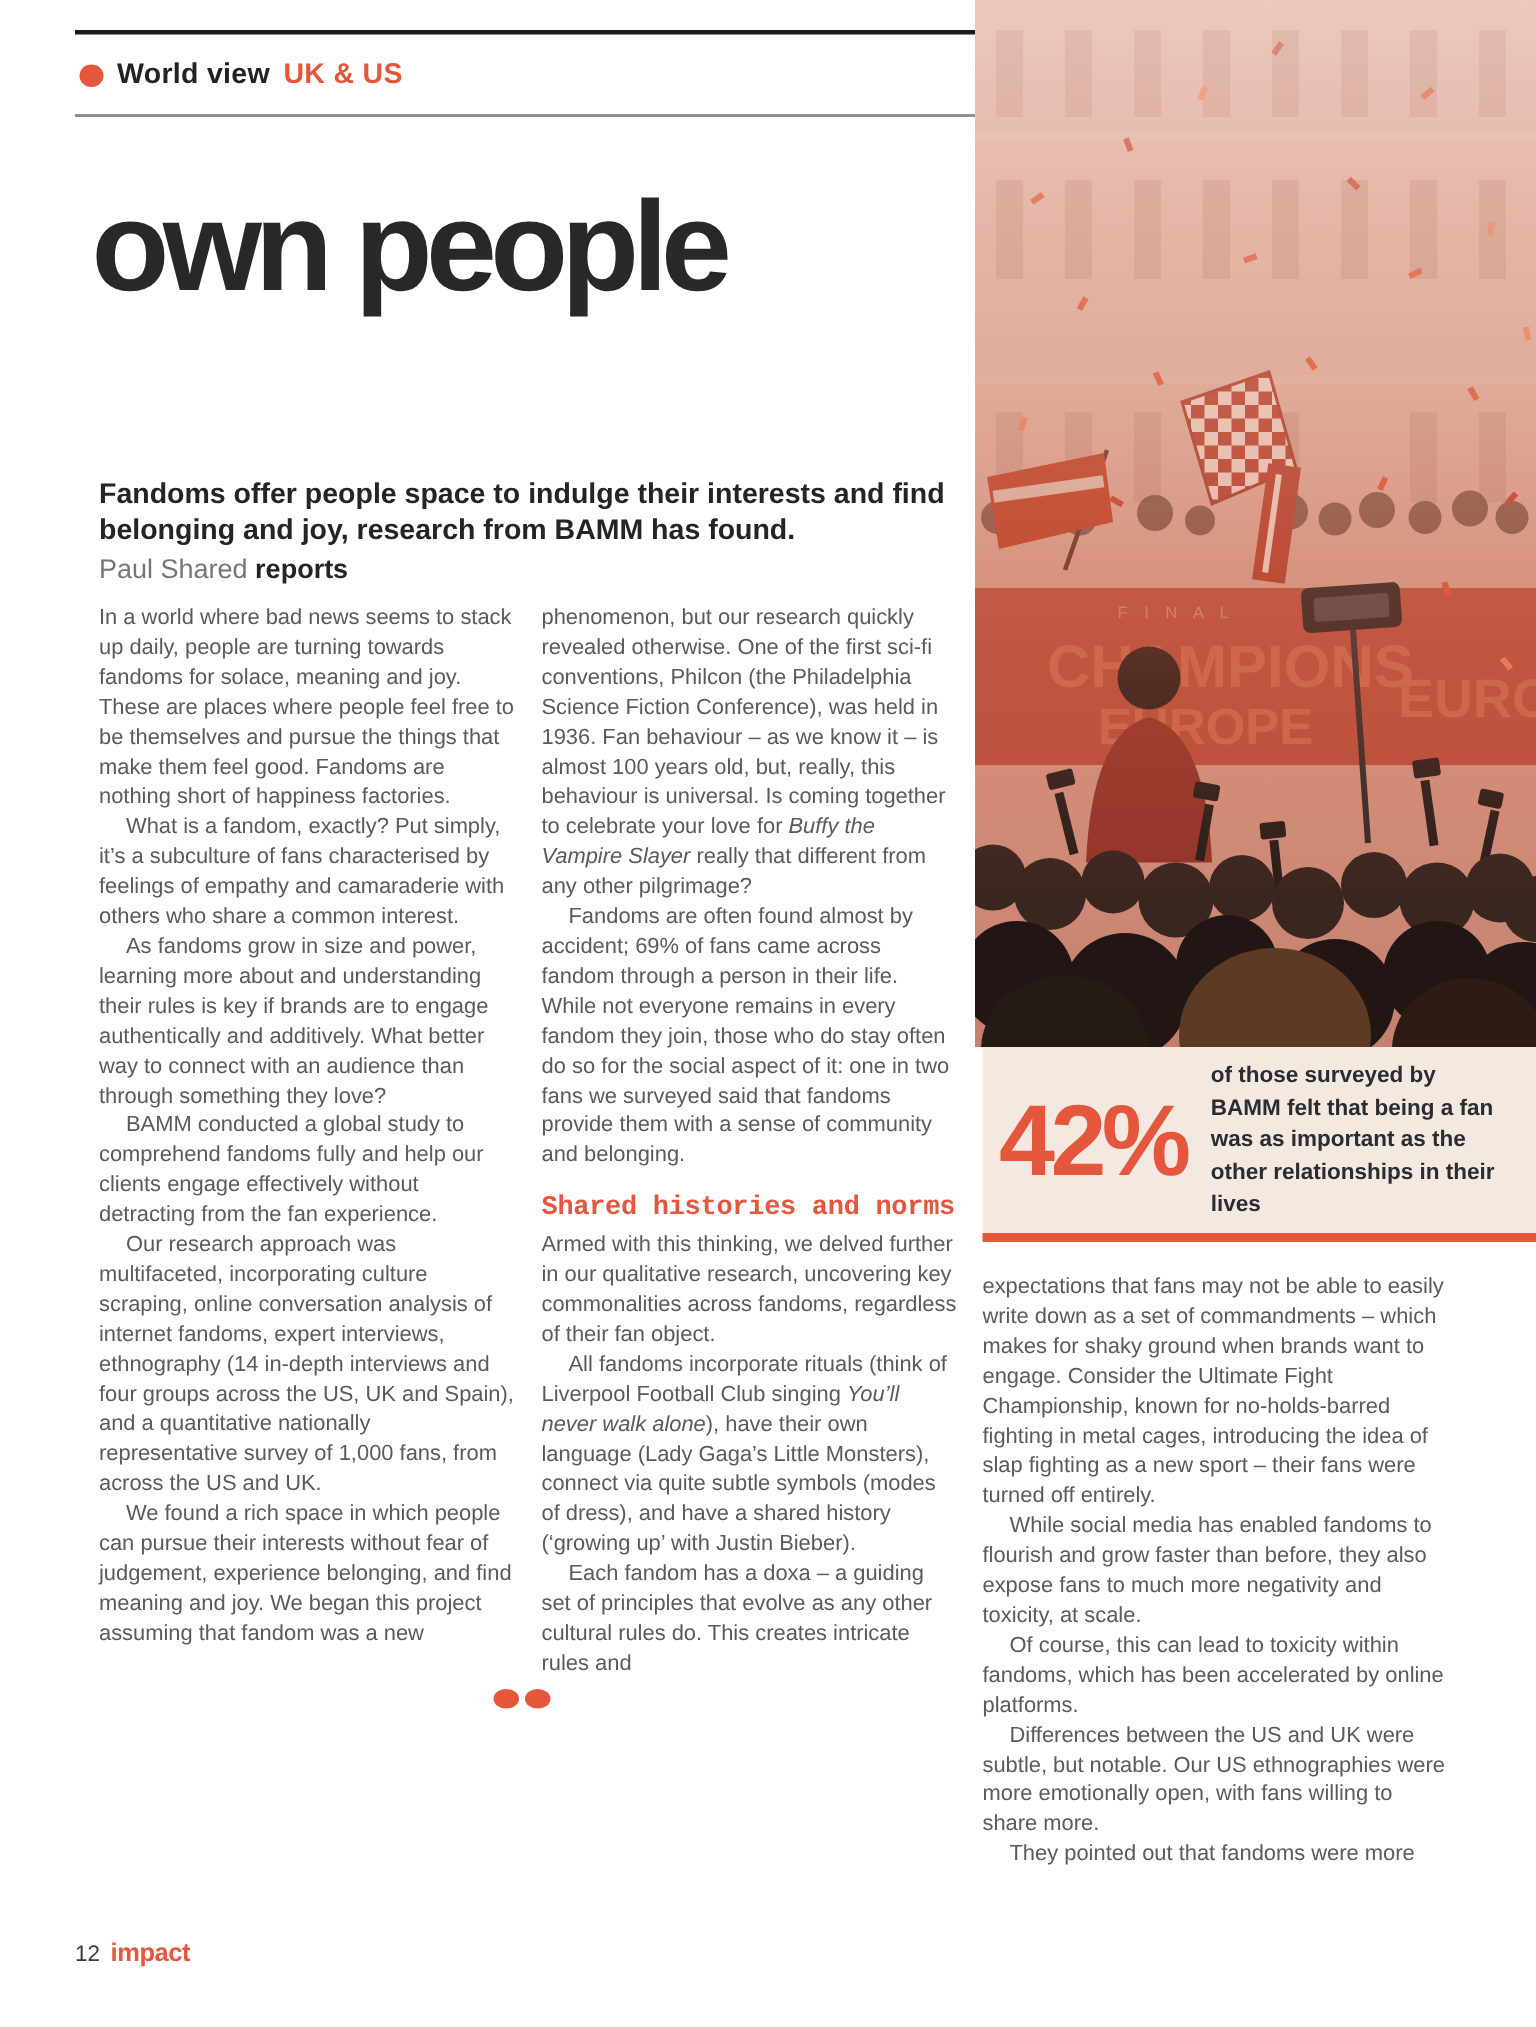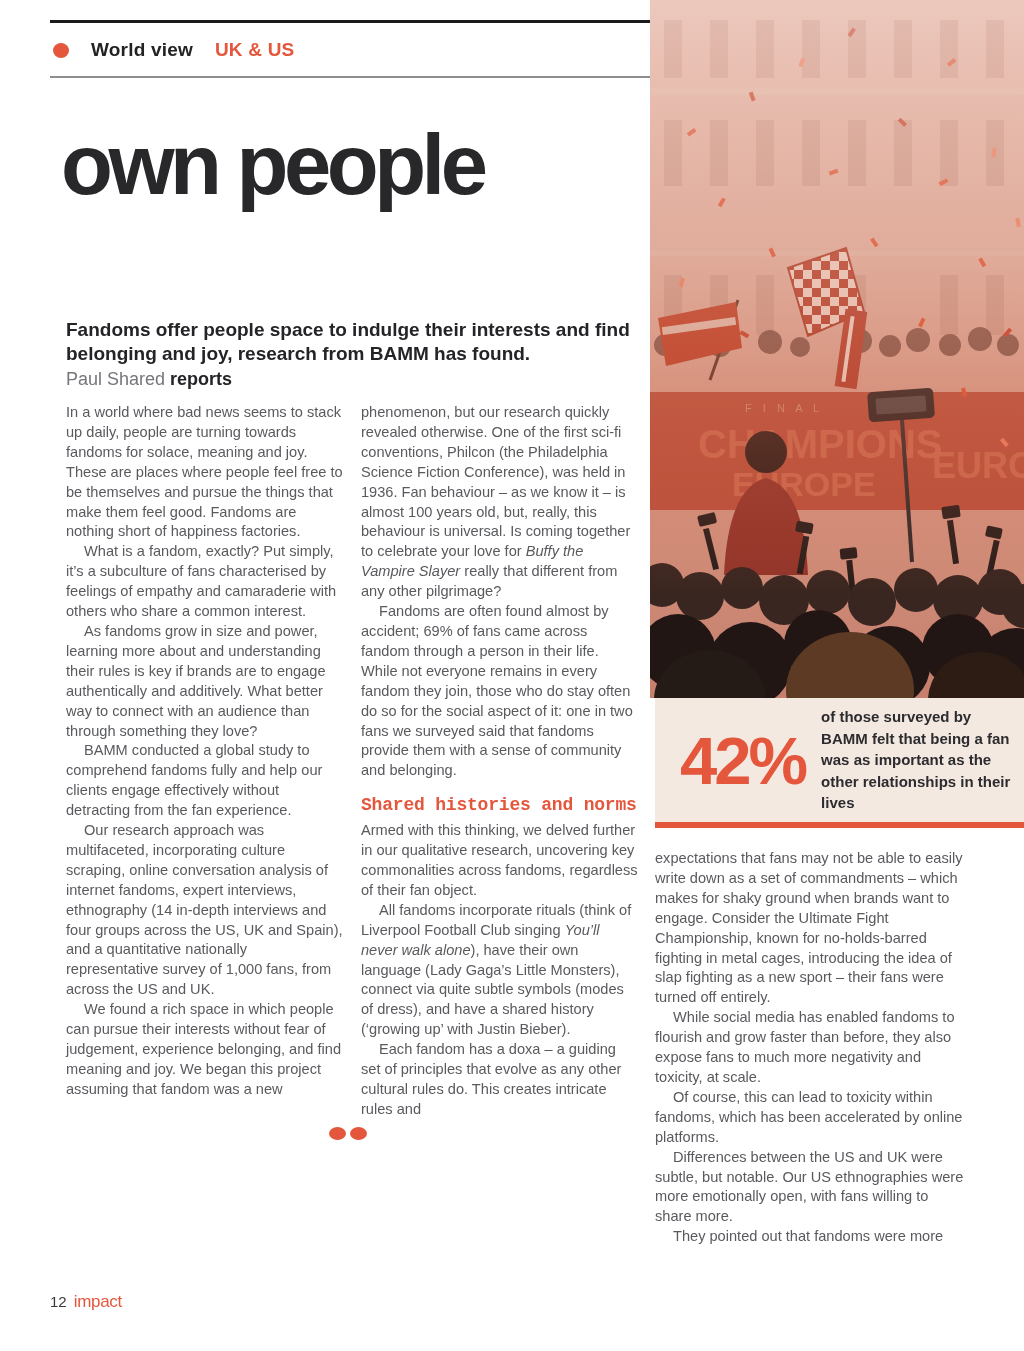--- a/index.html
+++ b/index.html
@@ -5,21 +5,21 @@
   html,body{margin:0;padding:0;background:#fff;}
   #page{
     position:relative;width:1024px;height:1351px;background:#ffffff;overflow:hidden;
     font-family:"Liberation Sans",sans-serif;
   }
   .abs{position:absolute;}
   
   #top-rule{left:50px;top:20px;width:601px;height:3px;background:#1b1b1d;}
   #kicker-rule{left:50px;top:76px;width:601px;height:2px;background:#8f8f91;}
   
-  #kicker{left:53px;top:39px;display:flex;align-items:center;gap:22px;}
+  #kicker{left:53px;top:39px;display:flex;align-items:center;gap:9px;}
   #kicker .dot{width:16px;height:15px;border-radius:50%;background:var(--accent);}
   #kicker .section{font-size:19px;font-weight:700;color:#232325;letter-spacing:.2px;}
   #kicker .region{font-size:19px;font-weight:600;color:var(--accent);letter-spacing:.2px;}
   
   #headline{left:61px;top:124px;font-weight:700;font-size:85px;line-height:81px;
     letter-spacing:-4.5px;color:#28282a;}
   #headline .orange{color:var(--accent);}
   
   #standfirst{left:66px;top:318px;width:578px;color:#242428;}
   #standfirst .lede{font-size:19px;font-weight:700;line-height:24px;}
@@ -36,34 +36,34 @@
   .col .section-heading{color:var(--accent);font-weight:700;font-size:18px;
     margin:13px 0 5px 0;line-height:22px;letter-spacing:-.2px;font-family:Liberation Mono, monospace;}
   .col i{font-style:italic;}
   
   #photo{left:650px;top:0;width:374px;height:698px;overflow:hidden;background:#d9a392;}
   #photo svg{display:block;width:374px;height:698px;}
   
   #stat-box{left:655px;top:698px;width:369px;height:124px;background:#f4e9e0;
     display:flex;align-items:center;}
   #stat-value{font-size:67px;font-weight:700;letter-spacing:-3px;color:var(--accent);
-    margin-left:25px;line-height:1;}
+    margin-left:11px;line-height:1;}
   #stat-text{width:200px;margin-left:16px;font-size:15px;font-weight:700;
     line-height:21.5px;color:#2c2c30;}
   #stat-bar{left:655px;top:822px;width:369px;height:6px;background:var(--accent);}
   
   #pullquote{left:68px;top:1126px;width:560px;text-align:center;}
   .quote-dot{width:17px;height:13px;border-radius:50%;background:var(--accent);
     display:inline-block;}
   #quote-text{font-family:"Liberation Serif",serif;font-weight:700;font-size:22px;
     line-height:25.5px;color:#1e1e20;margin:6px 0 7px 0;}
   
   #footer{left:50px;top:1292px;display:flex;align-items:baseline;gap:7px;}
   #page-number{font-size:15px;color:#3b3b3d;}
-  #magazine-logo{font-size:17px;font-weight:400;color:var(--accent);letter-spacing:-.3px;}
+  #magazine-logo{font-size:17px;font-weight:700;color:var(--accent);letter-spacing:-.3px;}
 </style>
 </head>
 <body>
 
 <div id="page" style="--accent:#e4573d;">
 
   <div class="abs" id="top-rule"></div>
 
   <div class="abs" id="kicker">
     <span class="dot"></span>

